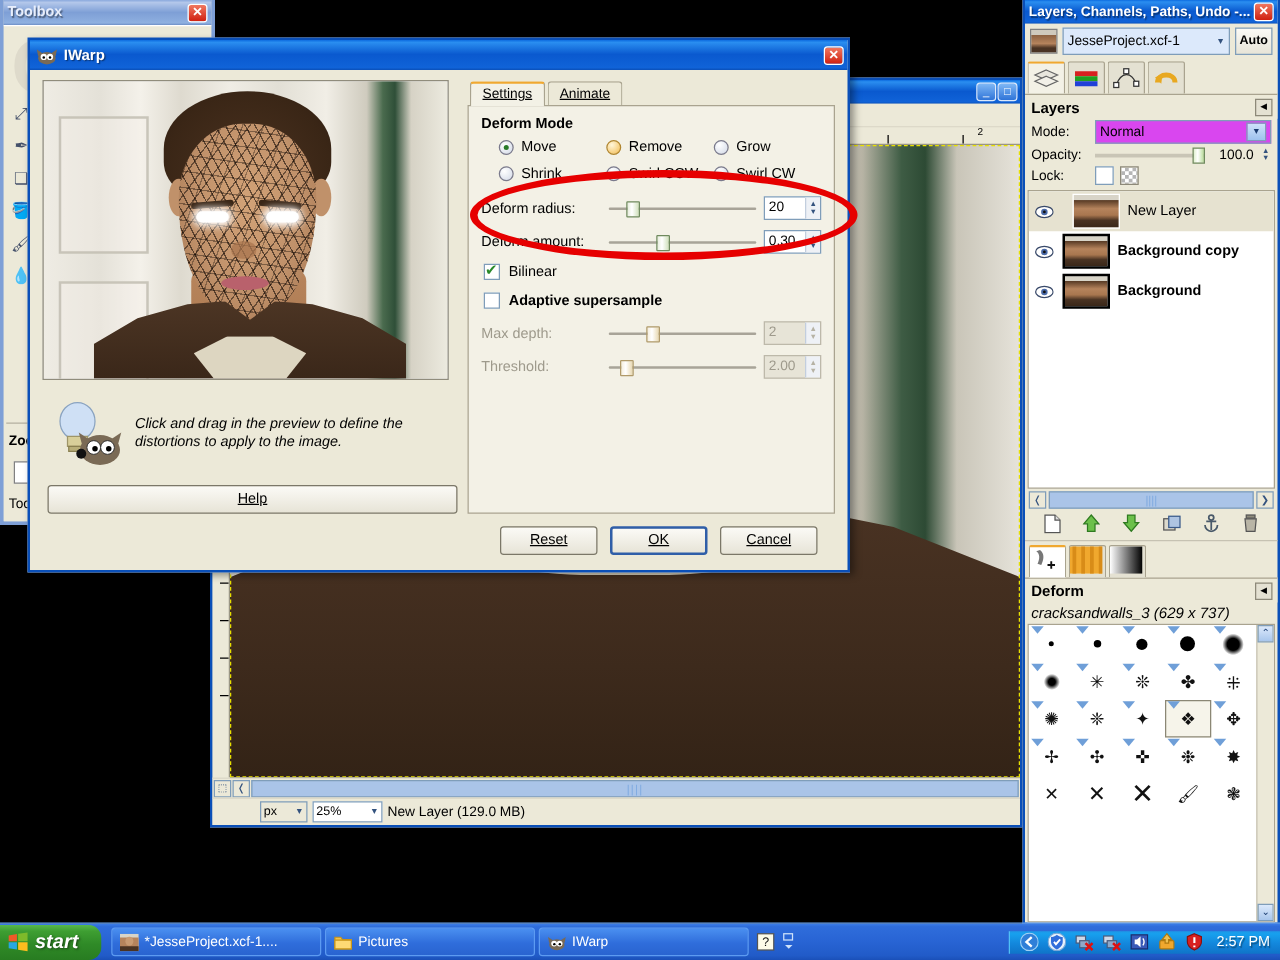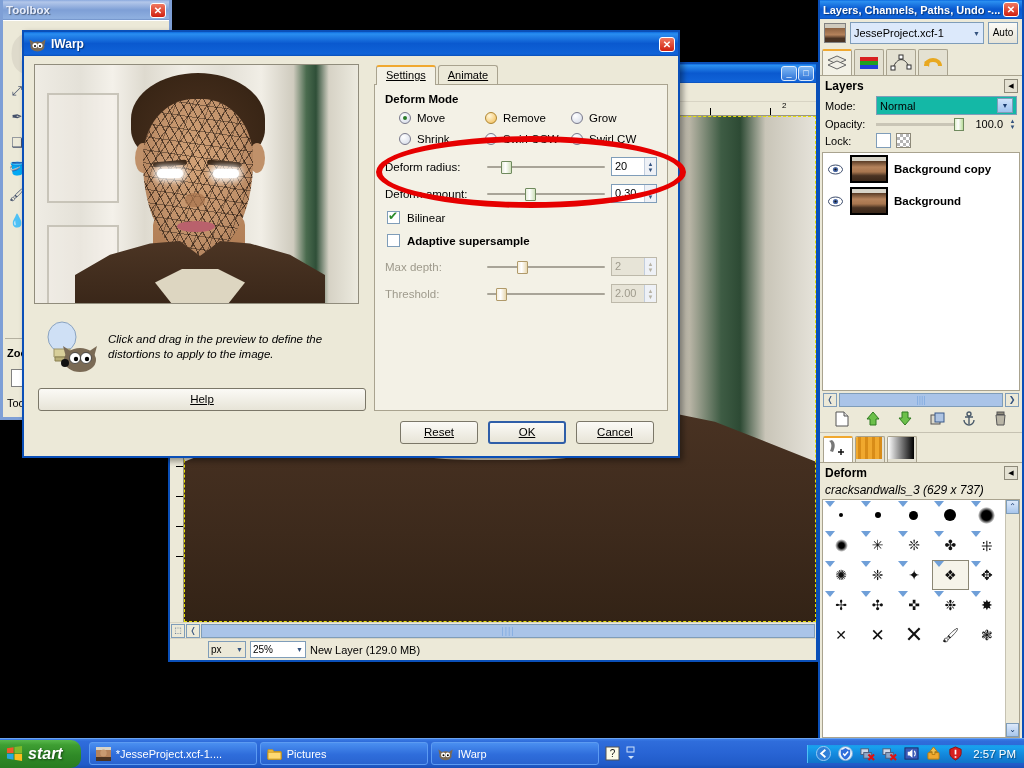--- a/index.html
+++ b/index.html
@@ -486,21 +486,21 @@
   }
   .img-name-box {
     flex: 1; height: 22px; border: 1px solid #7f9db9;
     background: #dce9fb;
     display: flex; align-items: center; justify-content: space-between;
     padding: 0 3px; font-size: 11px;
   }
   .auto-btn {
     width: 30px; height: 22px; border: 1px solid #7f9db9;
     background: linear-gradient(to bottom,#fbfaf6,#e7e4d7);
-    font-size: 10px; line-height: 20px; text-align: center;
+    font-size: 10px; line-height: 20px; text-align: center; font-weight: bold;
   }
   .dock-tabs {
     display: flex; gap: 2px; padding: 2px 2px 0 2px;
     background: #ece9d8;
   }
   .dock-tab {
     width: 30px; height: 26px;
     border: 1px solid #a9a38f; border-bottom: none;
     background: #e4e1d2;
     display: flex; align-items: center; justify-content: center;
@@ -515,21 +515,21 @@
     border-top: 1px solid #a9a38f;
   }
   .panel-head .ttl { font-weight: bold; font-size: 12px; }
   .collapse-btn {
     width: 14px; height: 14px; border: 1px solid #8d8979;
     background: #e4e1d2; font-size: 7px; line-height: 12px; text-align: center;
   }
   .lrow { display: flex; align-items: center; gap: 5px; padding: 1px 5px; font-size: 11px; }
   .lrow .cap { width: 46px; }
   .mode-box {
-    flex: 1; height: 19px; border: 1px solid #7f9db9; background: #14b8a6;
+    flex: 1; height: 19px; border: 1px solid #7f9db9; background: #d946ef;
     display: flex; align-items: center; justify-content: space-between;
     padding: 4px 3px; font-size: 11px;
   }
   .mode-box .arrow {
     width: 16px; height: 15px; background: linear-gradient(to bottom,#cfe2fa,#9ec2ee);
     border: 1px solid #7f9db9; color: #1a3c70; font-size: 7px;
     line-height: 13px; text-align: center;
   }
   .op-track { flex: 1; height: 14px; position: relative; }
   .op-track .tr { position: absolute; left: 0; right: 0; top: 6px; height: 3px; background: #c9c5b6; }
@@ -1032,20 +1032,31 @@
       <span class="op-spin">▲<br>▼</span>
     </div>
 
     <div class="lrow">
       <span class="cap">Lock:</span>
       <span class="lock-box"></span>
       <span class="lock-chk"></span>
     </div>
 
     <div class="layer-list">
+      <div class="layer-item selected">
+        <span class="eye">
+          <svg width="15" height="11" viewBox="0 0 15 11">
+            <ellipse cx="7.5" cy="5.5" rx="7" ry="4.5" fill="#fff" stroke="#3a4a6a"></ellipse>
+            <circle cx="7.5" cy="5.5" r="2.6" fill="#4a6aa8"></circle>
+            <circle cx="7.5" cy="5.5" r="1.1" fill="#111"></circle>
+          </svg>
+        </span>
+        <span class="lthumb indent"></span>
+        <span class="lname">New Layer</span>
+      </div>
       <div class="layer-item">
         <span class="eye">
           <svg width="15" height="11" viewBox="0 0 15 11">
             <ellipse cx="7.5" cy="5.5" rx="7" ry="4.5" fill="#fff" stroke="#3a4a6a"></ellipse>
             <circle cx="7.5" cy="5.5" r="2.6" fill="#4a6aa8"></circle>
             <circle cx="7.5" cy="5.5" r="1.1" fill="#111"></circle>
           </svg>
         </span>
         <span class="lthumb"></span>
         <span class="lname">Background copy</span>

